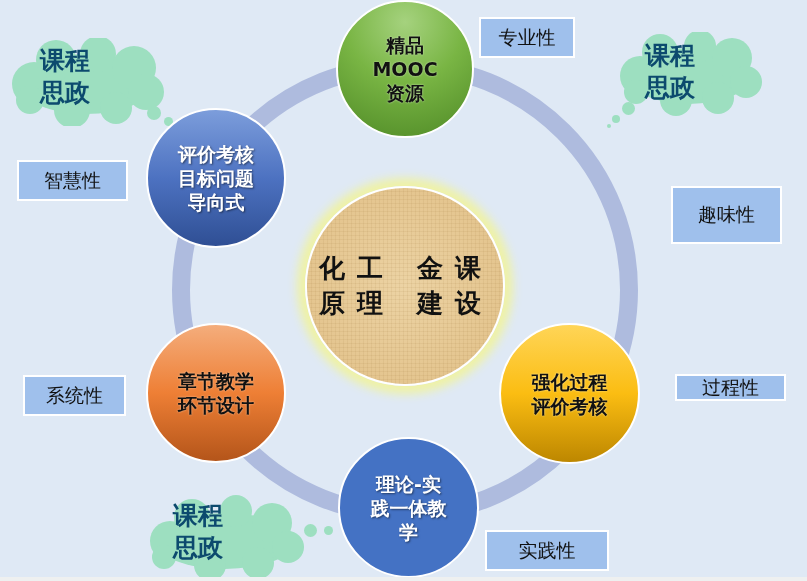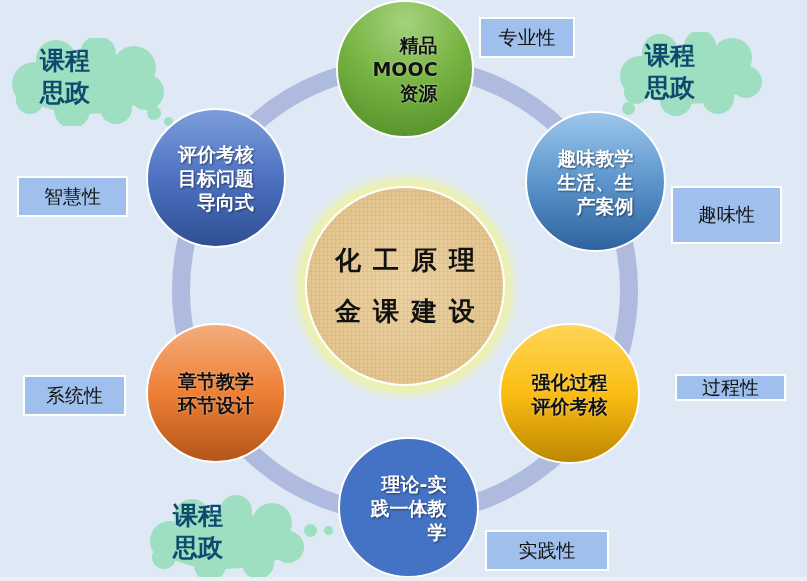--- a/index.html
+++ b/index.html
@@ -1,28 +1,28 @@
 <!DOCTYPE html>
 <html><head>
 <meta charset="utf-8">
 <style>
   html, body { margin:0; padding:0; }
   body { width:807px; height:581px; overflow:hidden; background:#ffffff; position:relative; font-family:"DejaVu Sans","Liberation Sans",sans-serif; }
   .canvas { position:absolute; left:0; top:0; width:807px; height:577px; background:#dfe9f5; overflow:hidden; }
   .bottom-strip { position:absolute; left:0; top:577px; width:807px; height:4px; background:#eef0f0; }
   svg.ring { position:absolute; left:0; top:0; }
-  .node { position:absolute; border-radius:50%; border:2px solid #ffffff; box-sizing:border-box; display:flex; align-items:center; justify-content:center; text-align:right; font-weight:bold; font-size:19px; line-height:24px; }
+  .node { position:absolute; border-radius:50%; border:2px solid #ffffff; box-sizing:border-box; display:flex; align-items:center; justify-content:center; text-align:center; font-weight:bold; font-size:19px; line-height:24px; }
   .node span { display:block; white-space:pre-line; }
   .n-green { background:radial-gradient(circle at 50% 15%, #a5d27e 0%, #79b544 45%, #4f8a26 100%); color:#111; text-shadow:0 0 2px #cfe8b8; }
   .n-blue1 { background:linear-gradient(180deg,#7c9ddb 0%,#4d72c1 50%,#2f4f94 100%); color:#fff; text-shadow:1px 1px 2px rgba(0,0,0,.5); }
   .n-blue2 { background:linear-gradient(180deg,#9bc6ea 0%,#5c95cc 50%,#2f629e 100%); color:#fff; text-shadow:1px 1px 2px rgba(0,0,0,.5); }
   .n-orange { background:linear-gradient(180deg,#f4ad7c 0%,#ee7f35 50%,#b4551a 100%); color:#111; text-shadow:0 0 2px #f8c9a6; }
   .n-yellow { background:linear-gradient(180deg,#ffd557 0%,#fbbd12 50%,#bd8700 100%); color:#111; text-shadow:0 0 2px #ffe9a8; }
   .n-blue3 { background:#4472c4; color:#fff; text-shadow:1px 1px 2px rgba(0,0,0,.5); }
-  .center { position:absolute; border-radius:50%; display:flex; flex-direction:column; align-items:center; justify-content:center; box-sizing:border-box; border:2px solid #ffffff;
+  .center { position:absolute; border-radius:50%; display:flex; flex-direction:row; align-items:center; justify-content:center; box-sizing:border-box; border:2px solid #ffffff;
     background:
       repeating-linear-gradient(90deg, rgba(160,120,60,.10) 0 1px, transparent 1px 4px),
       repeating-linear-gradient(0deg, rgba(160,120,60,.10) 0 1px, transparent 1px 4px),
       radial-gradient(circle at 50% 50%, #ecd3a4 0%, #e4c58f 70%, #d9b77e 100%);
     box-shadow:0 0 10px 8px #eff2a6; }
   .center .line { font-family:"DejaVu Serif","Liberation Serif",serif; font-size:26px; letter-spacing:12px; color:#111; font-weight:bold; margin:8px 0 8px 12px; }
   .tag { position:absolute; background:#9fc0ec; border:2px solid #ffffff; box-sizing:border-box; display:flex; align-items:center; justify-content:center; font-size:19px; color:#111; }
   .cloud { position:absolute; }
   .cloud-text { position:absolute; color:#0c4a6e; font-weight:bold; font-size:25px; line-height:32px; text-align:left; white-space:pre-line; }
   .dot { position:absolute; border-radius:50%; background:#9ddfc0; }
@@ -96,25 +96,20 @@
   <div class="center" style="left:305px;top:186px;width:200px;height:200px;">
     <div class="line">化工原理</div>
     <div class="line">金课建设</div>
   </div>
 
   <div class="node n-green" style="left:336px;top:0px;width:138px;height:138px;">
     <span>精品
 MOOC
 资源</span>
   </div>
-  <div class="node n-blue2" style="left:525px;top:111px;width:141px;height:141px;">
-    <span>趣味教学
-生活、生
-产案例</span>
-  </div>
   <div class="node n-yellow" style="left:499px;top:323px;width:141px;height:141px;">
     <span>强化过程
 评价考核</span>
   </div>
   <div class="node n-blue3" style="left:338px;top:437px;width:141px;height:141px;">
     <span>理论-实
 践一体教
 学</span>
   </div>
   <div class="node n-orange" style="left:146px;top:323px;width:140px;height:140px;">
@@ -135,17 +130,17 @@
   </div>
   <div class="tag" style="left:675px;top:374px;width:111px;height:27px;">
     <span>过程性</span>
   </div>
   <div class="tag" style="left:485px;top:530px;width:124px;height:41px;">
     <span>实践性</span>
   </div>
   <div class="tag" style="left:23px;top:375px;width:103px;height:41px;">
     <span>系统性</span>
   </div>
-  <div class="tag" style="left:17px;top:176px;width:111px;height:41px;">
+  <div class="tag" style="left:17px;top:160px;width:111px;height:41px;">
     <span>智慧性</span>
   </div>
 </div>
 <div class="bottom-strip"></div>
 
 </body></html>

